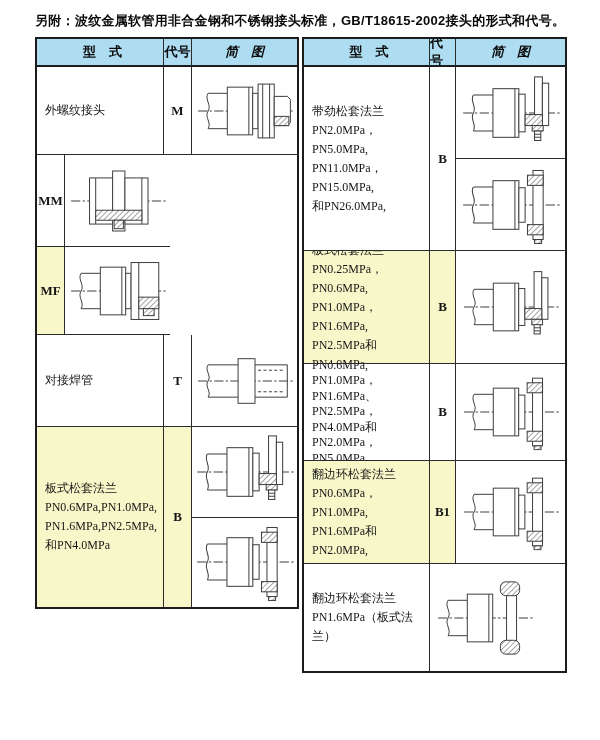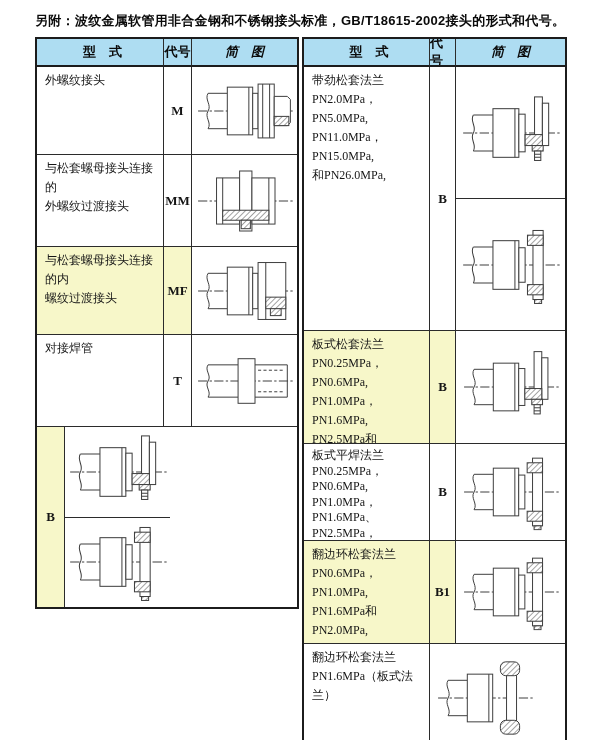--- a/index.html
+++ b/index.html
@@ -13,21 +13,21 @@
   .tcell{box-sizing:border-box;border-right:1px solid #2b2b2b;border-bottom:1px solid #2b2b2b;overflow:hidden;}
   .trow .tcell:last-child{border-right:none;font-style:italic;}
   .trow:last-child .tcell{border-bottom:none;}
   .hrow .tcell{background:#aeddf2;border-bottom:2px solid #1c1c1c;display:flex;align-items:center;justify-content:center;font-family:"Liberation Sans",sans-serif;font-size:13px;font-weight:700;color:#0a0a0a;}
   .tbl-left .c-type{width:127px;}
   .tbl-left .c-code{width:28px;}
   .tbl-left .c-diag{width:105px;}
   .tbl-right .c-type{width:126px;}
   .tbl-right .c-code{width:26px;}
   .tbl-right .c-diag{width:109px;}
-  .c-type{display:flex;align-items:flex-start;padding:4px 3px 4px 8px;}
+  .c-type{display:flex;align-items:center;padding:4px 3px 4px 8px;}
   .type-text{white-space:pre-line;font-size:12px;line-height:19px;color:#151515;}
   .tight .type-text{line-height:15.5px;}
   .c-code{display:flex;align-items:center;justify-content:center;font-size:13px;font-weight:700;color:#151515;}
   .c-diag{display:flex;align-items:center;justify-content:center;padding:2px;}
   .c-diag.split{flex-direction:column;padding:0;}
   .sub{flex:1 1 0;width:100%;display:flex;align-items:center;justify-content:center;}
   .sub + .sub{border-top:1px solid #2b2b2b;}
   .dsvg{width:100px;height:80px;}
   .sub .dsvg{width:102px;height:84px;}
   .yl{background:#f7f7c9;}
@@ -164,55 +164,53 @@
             <span class="type-text">外螺纹接头</span>
           </div>
         <div class="tcell c-code">M</div>
         <div class="tcell c-diag">
             <svg class="dsvg" viewBox="0 0 130 100">
               <use href="#sym-male-thread"></use>
             </svg>
           </div>
       </div>
       <div class="trow" style="height:92px">
-        <div class="tcell c-type">
-            <span class="type-text">与松套螺母接头连接的
-外螺纹过渡接头</span>
-          </div>
         <div class="tcell c-code">MM</div>
         <div class="tcell c-diag">
             <svg class="dsvg" viewBox="0 0 130 100">
               <use href="#sym-nipple"></use>
             </svg>
           </div>
       </div>
       <div class="trow" style="height:88px">
+        <div class="tcell c-code yl">MF</div>
+        <div class="tcell c-diag">
+            <svg class="dsvg" viewBox="0 0 130 100">
+              <use href="#sym-female-union"></use>
+            </svg>
+          </div>
+      </div>
+      <div class="trow" style="height:92px">
+        <div class="tcell c-type">
+            <span class="type-text">对接焊管</span>
+          </div>
+        <div class="tcell c-code">T</div>
+        <div class="tcell c-diag">
+            <svg class="dsvg" viewBox="0 0 130 100">
+              <use href="#sym-butt-weld"></use>
+            </svg>
+          </div>
+      </div>
+      <div class="trow" style="height:180px">
         <div class="tcell c-type yl">
-            <span class="type-text">与松套螺母接头连接的内
-螺纹过渡接头</span>
-          </div>
-        <div class="tcell c-code yl">MF</div>
-        <div class="tcell c-diag">
-            <svg class="dsvg" viewBox="0 0 130 100">
-              <use href="#sym-female-union"></use>
-            </svg>
-          </div>
-      </div>
-      <div class="trow" style="height:92px">
-        <div class="tcell c-type">
-            <span class="type-text">对接焊管</span>
-          </div>
-        <div class="tcell c-code">T</div>
-        <div class="tcell c-diag">
-            <svg class="dsvg" viewBox="0 0 130 100">
-              <use href="#sym-butt-weld"></use>
-            </svg>
-          </div>
-      </div>
-      <div class="trow" style="height:180px">
+            <span class="type-text">板式松套法兰
+PN0.6MPa,PN1.0MPa,
+PN1.6MPa,PN2.5MPa,
+和PN4.0MPa</span>
+          </div>
         <div class="tcell c-code yl">B</div>
         <div class="tcell c-diag split">
           <div class="sub">
               <svg class="dsvg" viewBox="0 0 130 100">
                 <use href="#sym-flange-up"></use>
               </svg>
             </div>
           <div class="sub">
               <svg class="dsvg" viewBox="0 0 130 100">
                 <use href="#sym-flange-full"></use>
@@ -221,21 +219,21 @@
         </div>
       </div>
     </div>
 
     <div class="tbl tbl-right">
       <div class="trow hrow" style="height:28px">
         <div class="tcell c-type">型　式</div>
         <div class="tcell c-code">代号</div>
         <div class="tcell c-diag">简　图</div>
       </div>
-      <div class="trow" style="height:264px">
+      <div class="trow" style="height:184px">
         <div class="tcell c-type">
             <span class="type-text">带劲松套法兰
 PN2.0MPa，PN5.0MPa,
 PN11.0MPa，PN15.0MPa,
 和PN26.0MPa,</span>
           </div>
         <div class="tcell c-code">B</div>
         <div class="tcell c-diag split">
           <div class="sub">
               <svg class="dsvg" viewBox="0 0 130 100">

